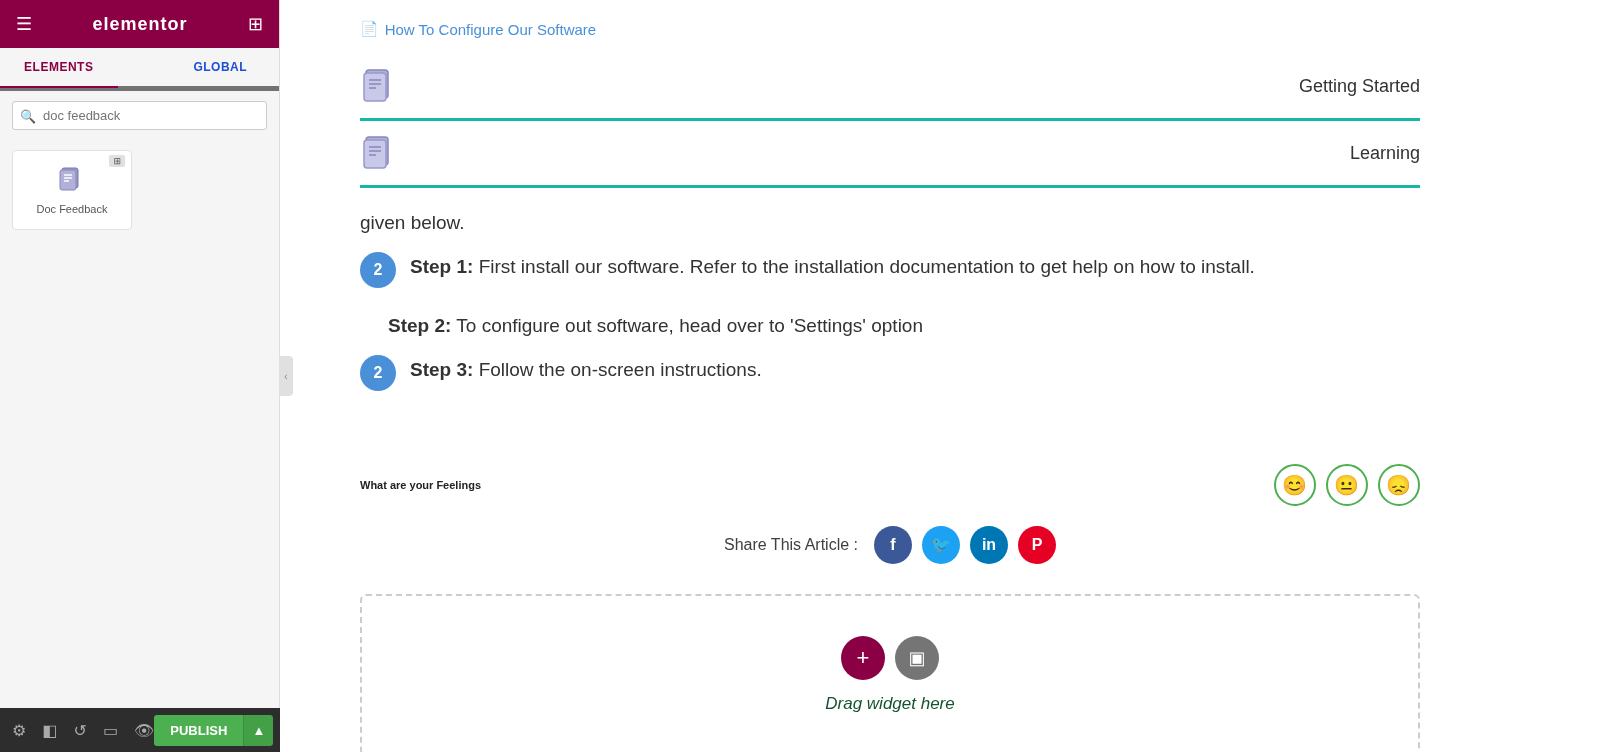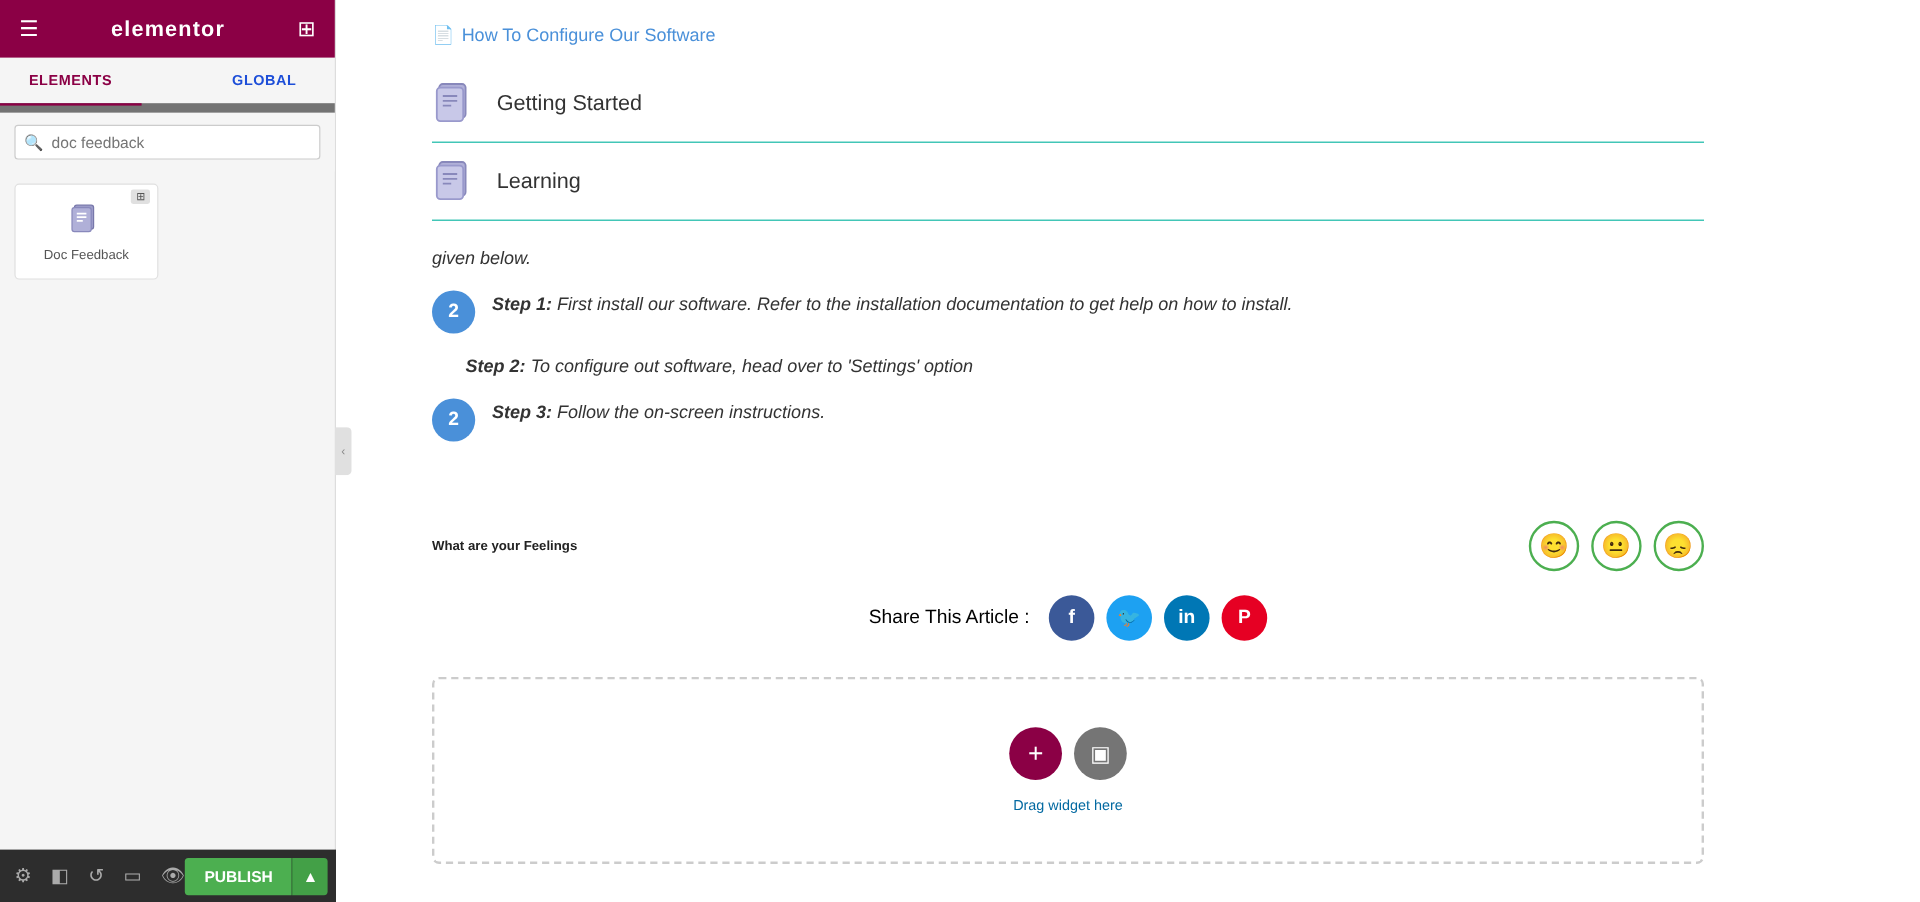--- a/index.html
+++ b/index.html
@@ -25,21 +25,21 @@
       padding: 0 16px;
       height: 48px;
     }
     .sidebar-header-title {
       font-size: 18px;
       font-weight: bold;
       letter-spacing: 1px;
     }
     .sidebar-tabs {
       display: flex;
-      border-bottom: 8px solid #737373;
+      border-bottom: 5px solid #737373;
       gap: 44px;
     }
     .sidebar-tab {
       flex: 1;
       text-align: center;
       padding: 12px 0;
       font-size: 12px;
       font-weight: bold;
       color: #1d4ed8;
       cursor: pointer;
@@ -193,43 +193,43 @@
       padding: 20px 60px 40px 80px;
       max-width: 1200px;
     }
 
     
     .nav-item {
       display: flex;
       align-items: center;
       gap: 14px;
       padding: 12px 0;
-      border-bottom: 1px solid #14b8a6;
+      border-bottom: 3px solid #14b8a6;
+      justify-content: space-between;
     }
     .nav-item-icon {
       width: 40px;
       height: 40px;
       flex-shrink: 0;
     }
     .nav-item-text {
       font-size: 18px;
       color: #333;
       font-weight: 500;
     }
 
     
     .steps-section {
       padding: 20px 0;
     }
     .step-text {
-      font-size: 15px;
+      font-size: 19px;
       color: #333;
       margin-bottom: 14px;
       line-height: 1.6;
-      font-style: italic;
     }
     .step-text strong {
       font-weight: bold;
     }
     .step-number-row {
       display: flex;
       align-items: flex-start;
       gap: 14px;
       margin-bottom: 14px;
     }
@@ -289,21 +289,21 @@
     
     .share-section {
       display: flex;
       align-items: center;
       gap: 16px;
       margin: 20px 0 30px 0;
       justify-content: center;
     }
     .share-label {
       font-size: 16px;
-      color: #000000;
+      color: #404040;
     }
     .share-icons {
       display: flex;
       gap: 10px;
     }
     .share-btn {
       width: 38px;
       height: 38px;
       border-radius: 50%;
       display: flex;
@@ -355,22 +355,23 @@
       background: #757575;
       color: white;
       font-size: 18px;
       display: flex;
       align-items: center;
       justify-content: center;
       cursor: pointer;
       border: none;
     }
     .drop-text {
-      font-size: 12px;
-      color: #0369a1;
+      font-size: 17px;
+      color: #14532d;
+      font-style: italic;
     }
 
     
     .top-nav-link {
       color: #4a90d9;
       font-size: 15px;
       text-decoration: none;
       display: flex;
       align-items: center;
       gap: 6px;

